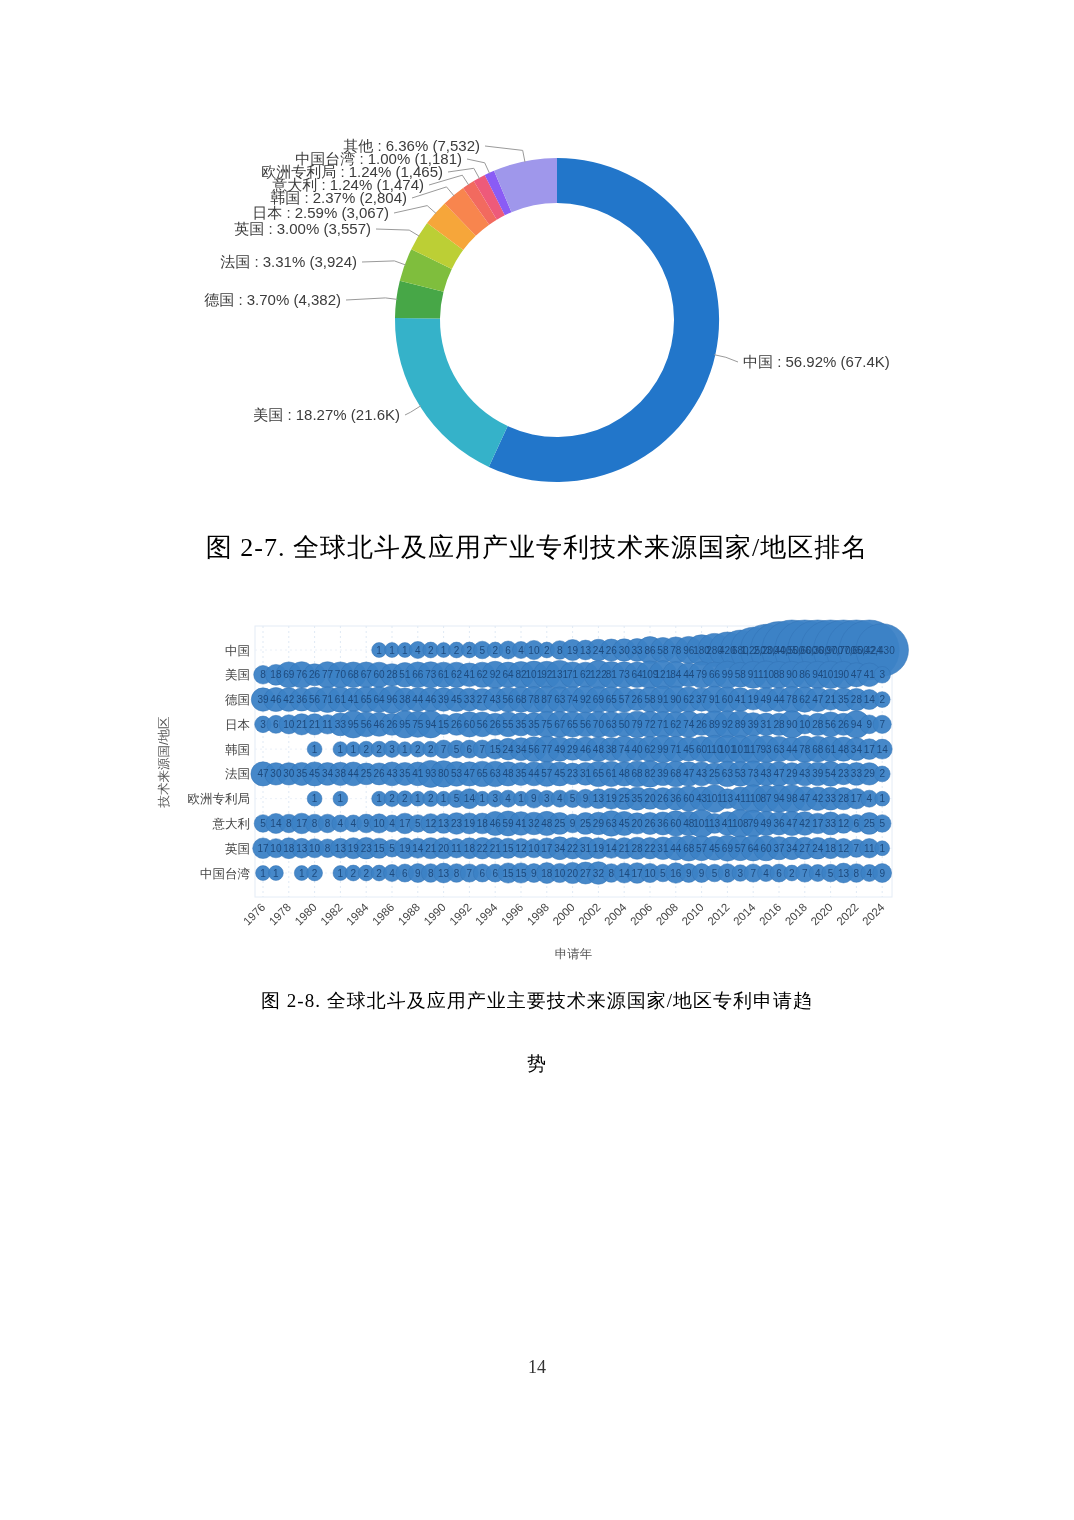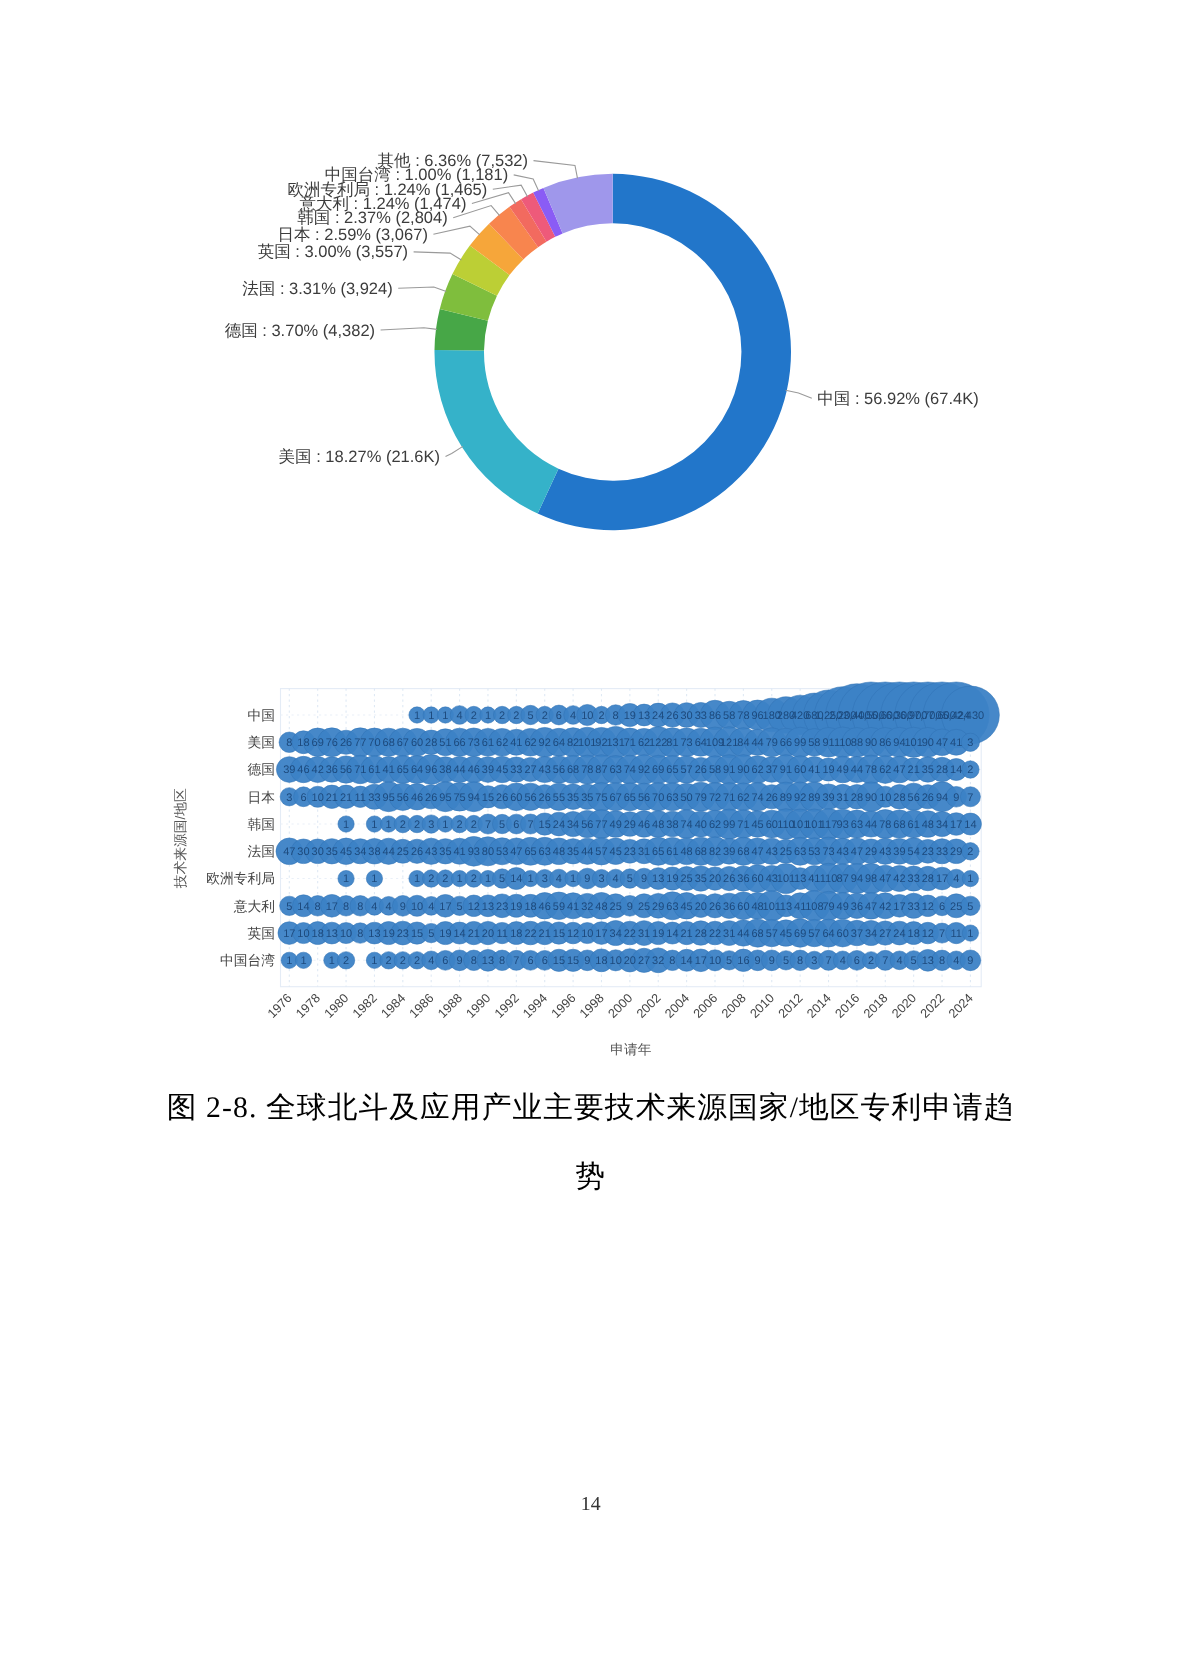--- a/index.html
+++ b/index.html
@@ -1,20 +1,20 @@
 <!DOCTYPE html>
 <html><head>
 <meta charset="utf-8">
 <style>
   html,body{margin:0;padding:0;background:#fff;}
   .page{position:relative;width:1074px;height:1520px;background:#ffffff;overflow:hidden;
         font-family:"Liberation Serif","DejaVu Serif",serif;}
   svg text{font-family:"Liberation Sans","DejaVu Sans",sans-serif;}
   .caption{position:absolute;left:0;width:1074px;text-align:center;color:#000;
-           font-size:27px;letter-spacing:1px;white-space:nowrap;}
+           font-size:19px;letter-spacing:1px;white-space:nowrap;}
   .para{position:absolute;left:146px;width:790px;font-size:28px;line-height:63.5px;
         text-align:justify;text-indent:2em;color:#000;}
   .pagenum{position:absolute;left:0;width:1074px;text-align:center;font-size:18px;color:#333;}
 </style>
 </head>
 <body>
 
 <div class="page">
 
   <svg id="donut" style="position:absolute;left:180px;top:130px;" width="760" height="400" viewBox="0 0 760 400">
@@ -46,20 +46,21 @@
       <polyline points="299.6,48.8 293.8,38.3 268,42" fill="none" stroke="#9a9a9a" stroke-width="1"></polyline>
       <text x="263" y="47" text-anchor="end" font-size="15" fill="#3c3c3c">欧洲专利局 : 1.24% (1,465)</text>
       <path d="M304.7 45.0 A162 162 0 0 1 314.0 40.8 L331.5 82.2 A117 117 0 0 0 324.8 85.3 Z" fill="#8a5cf5"></path>
       <polyline points="309.7,43.7 304.7,32.8 287,29" fill="none" stroke="#9a9a9a" stroke-width="1"></polyline>
       <text x="282" y="34" text-anchor="end" font-size="15" fill="#3c3c3c">中国台湾 : 1.00% (1,181)</text>
       <path d="M314.0 40.8 A162 162 0 0 1 377.0 28.0 L377.0 73.0 A117 117 0 0 0 331.5 82.2 Z" fill="#9f97eb"></path>
       <polyline points="345.0,32.2 342.7,20.4 305,16" fill="none" stroke="#9a9a9a" stroke-width="1"></polyline>
       <text x="300" y="21" text-anchor="end" font-size="15" fill="#3c3c3c">其他 : 6.36% (7,532)</text>
     </svg>
 
+  <div class="caption" style="top:530px;font-size:26px;">图 2-7. 全球北斗及应用产业专利技术来源国家/地区排名</div>
 
   <svg id="bubbles" style="position:absolute;left:150px;top:612px;" width="810" height="362" viewBox="0 0 810 362">
       <rect x="105" y="14" width="637" height="271" fill="#fff" stroke="#e4ecf6" stroke-width="1"></rect>
       <line x1="113" y1="14" x2="113" y2="285" stroke="#dfe9f4" stroke-width="1" stroke-dasharray="2 3"></line>
       <line x1="138.8" y1="14" x2="138.8" y2="285" stroke="#dfe9f4" stroke-width="1" stroke-dasharray="2 3"></line>
       <line x1="164.6" y1="14" x2="164.6" y2="285" stroke="#dfe9f4" stroke-width="1" stroke-dasharray="2 3"></line>
       <line x1="190.4" y1="14" x2="190.4" y2="285" stroke="#dfe9f4" stroke-width="1" stroke-dasharray="2 3"></line>
       <line x1="216.2" y1="14" x2="216.2" y2="285" stroke="#dfe9f4" stroke-width="1" stroke-dasharray="2 3"></line>
       <line x1="242" y1="14" x2="242" y2="285" stroke="#dfe9f4" stroke-width="1" stroke-dasharray="2 3"></line>
       <line x1="267.8" y1="14" x2="267.8" y2="285" stroke="#dfe9f4" stroke-width="1" stroke-dasharray="2 3"></line>

